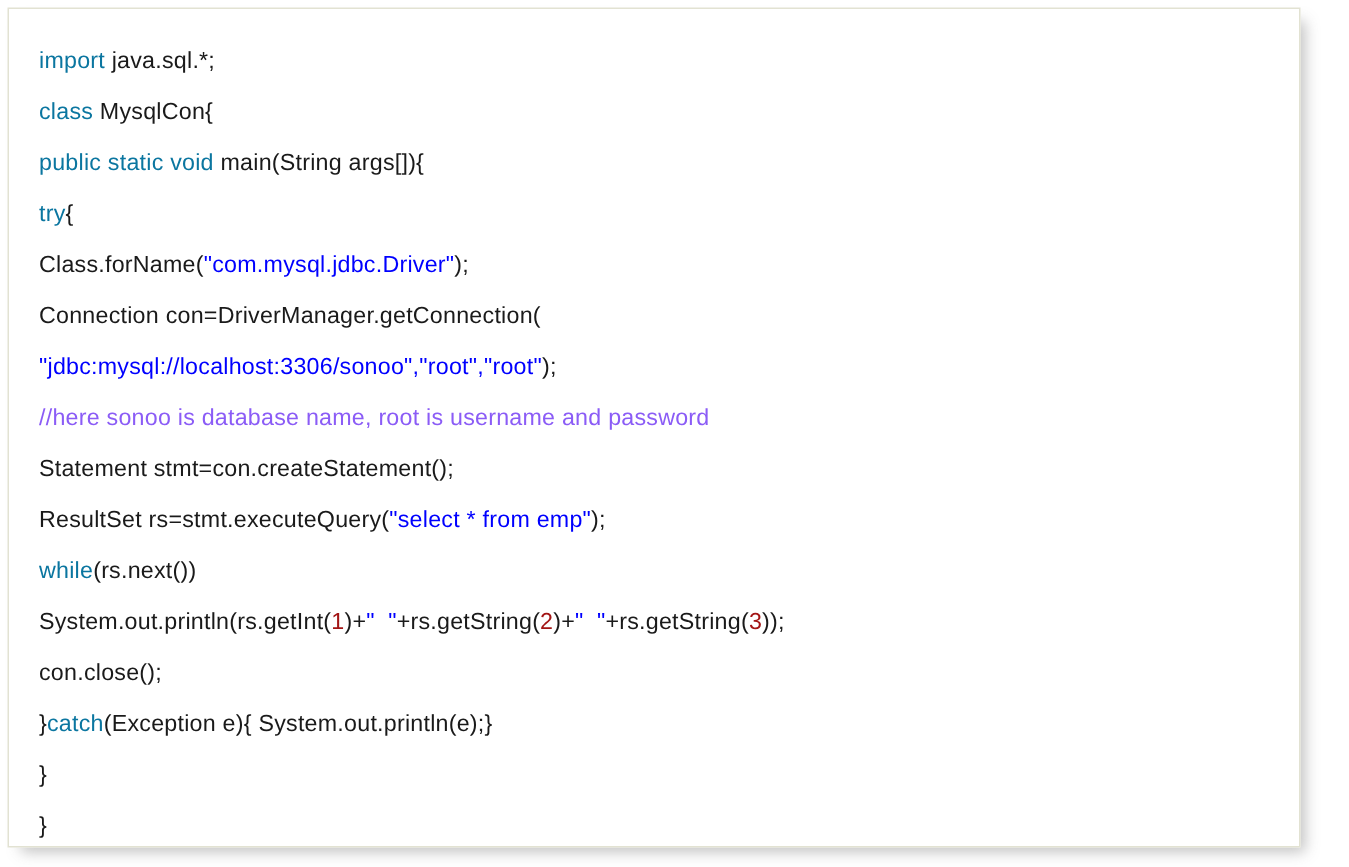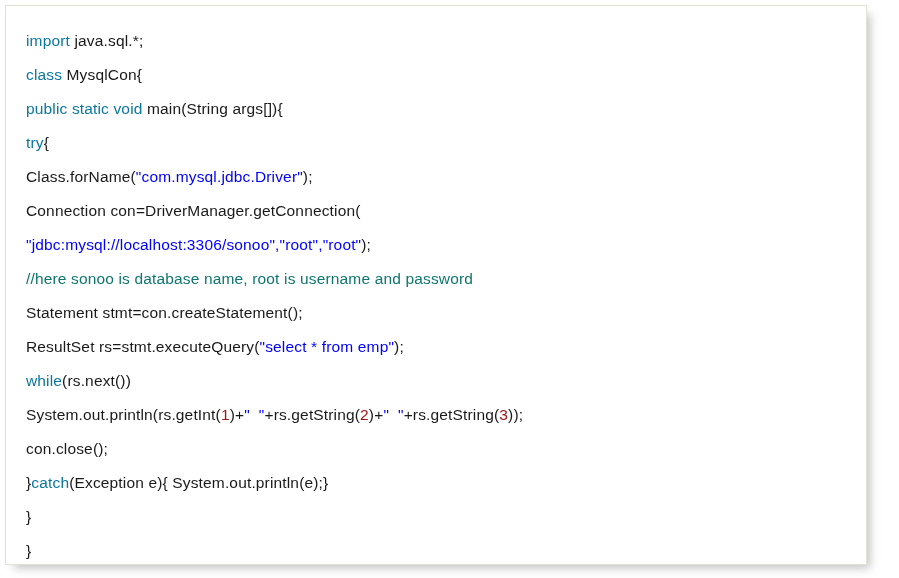--- a/index.html
+++ b/index.html
@@ -43,21 +43,21 @@
   }
 
   .kw {
     color: #0b76a0;
     font-weight: normal;
   }
   .str {
     color: #0000ff;
   }
   .cmt {
-    color: #0f766e;
+    color: #8b5cf6;
     margin-top: 32px;
   }
   .num {
     color: #a31515;
   }
   .plain {
     color: #1a1a1a;
     text-align: right;
   }
 </style>

